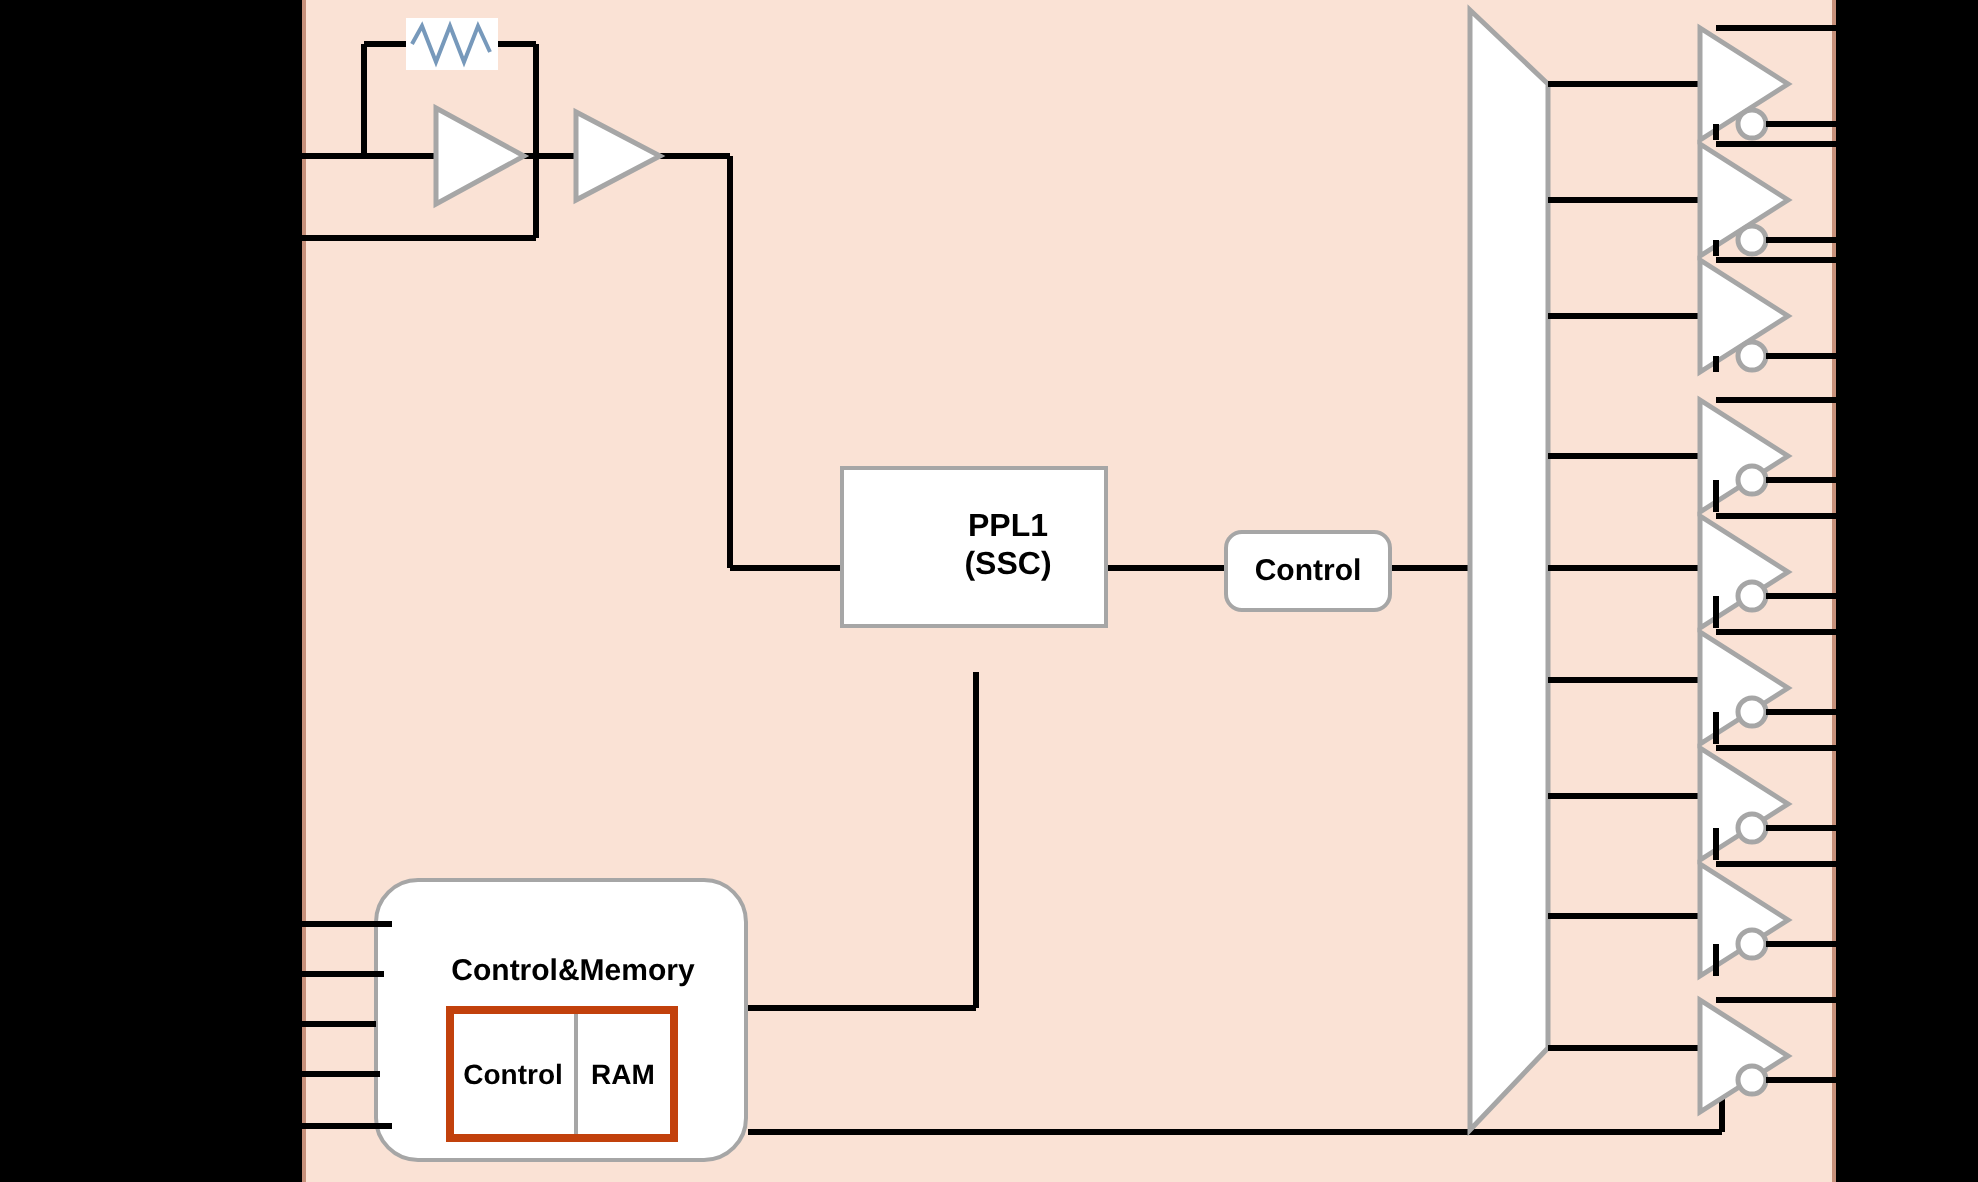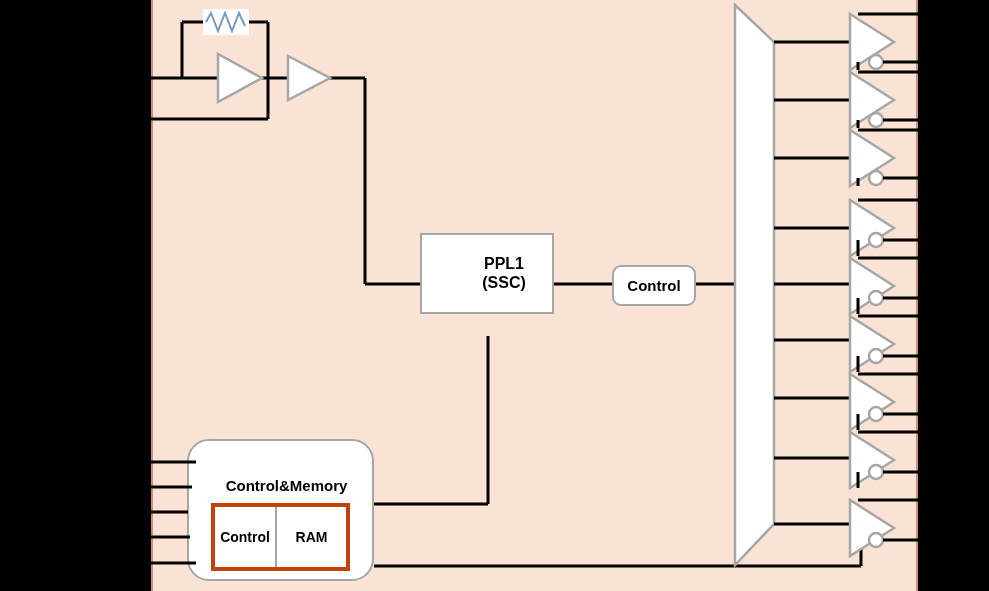--- a/index.html
+++ b/index.html
@@ -78,21 +78,21 @@
     height: 60px;
     display: flex;
     align-items: center;
     justify-content: center;
     font-size: 14px;
     font-weight: bold;
     color: #000;
     padding: 0 7px;
   }
   #subcell-control { width: 62px; border-right: 2px solid #a6a6a6; }
-  #subcell-ram { width: 69px; }
+  #subcell-ram { width: 46px; }
   .resistor-box {
     position: absolute;
     left: 203px; top: 9px;
     width: 46px; height: 26px;
     background: #ffffff;
   }
 </style>
 </head>
 <body>
 

